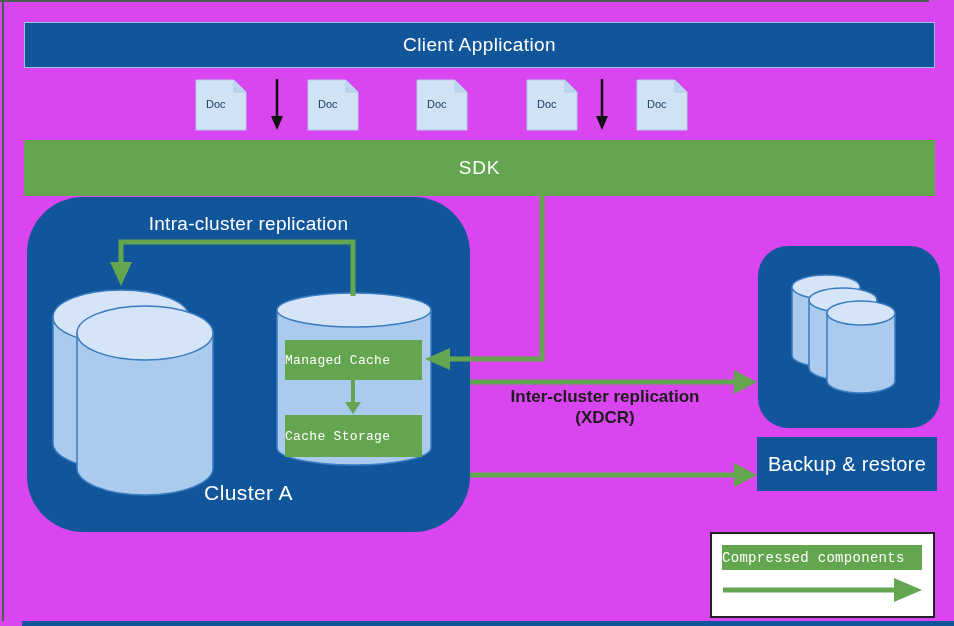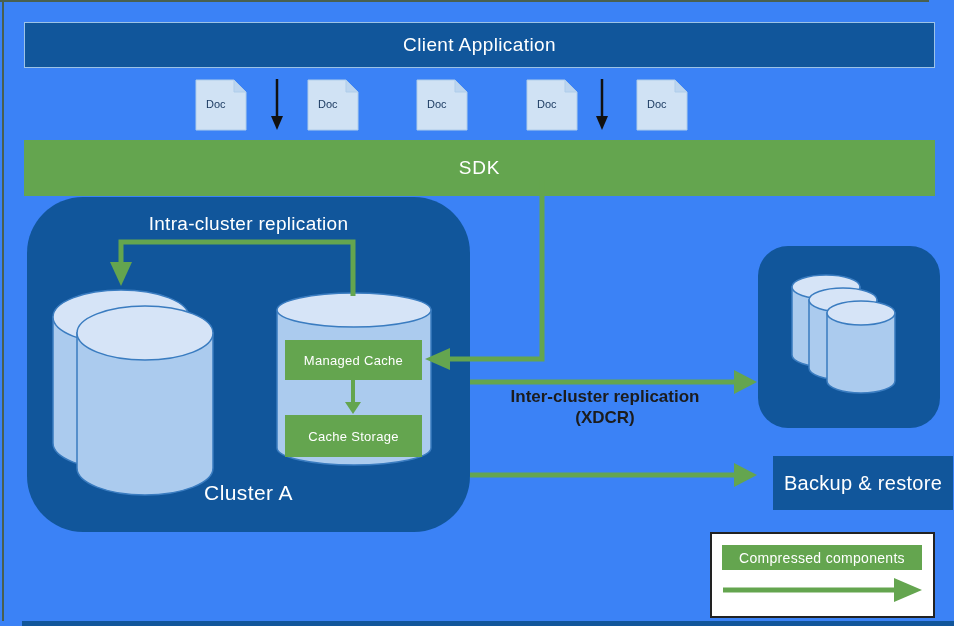--- a/index.html
+++ b/index.html
@@ -1,17 +1,17 @@
 <!DOCTYPE html>
 <html><head>
 <meta charset="utf-8">
 <style>
   html,body{margin:0;padding:0;background:#ffffff;}
   #stage{
-    position:relative;width:954px;height:626px;overflow:hidden;background:#3b82f6;
+    position:relative;width:954px;height:626px;overflow:hidden;background:#d946ef;
     font-family:"Liberation Sans", sans-serif;
   }
   .abs{position:absolute;}
   .z1{z-index:1;}
   .z2{z-index:2;}
   .z3{z-index:3;}
 
   
   .frame-top{left:0;top:0;width:929px;height:2px;background:#49604f;}
   .frame-left{left:2px;top:0;width:2px;height:621px;background:#49604f;}
@@ -20,28 +20,28 @@
   
   .bar{display:flex;align-items:center;justify-content:center;box-sizing:border-box;}
   .client-bar{left:24px;top:22px;width:911px;height:46px;background:#11569B;border:1.5px solid #9DC3E6;}
   .client-bar span{color:#ffffff;font-size:19px;letter-spacing:.4px;font-weight:500;}
   .sdk-bar{left:24px;top:140px;width:911px;height:56px;background:#64A54F;}
   .sdk-bar span{color:#ffffff;font-size:19px;letter-spacing:.8px;font-weight:500;}
 
   
   .cluster-a{left:27px;top:197px;width:443px;height:335px;background:#11569B;border-radius:56px;}
   .cluster-b{left:758px;top:246px;width:182px;height:182px;background:#11569B;border-radius:30px;}
-  .backup-box{left:757px;top:456px;width:180px;height:54px;background:#11569B;margin-left:16px;}
+  .backup-box{left:757px;top:437px;width:180px;height:54px;background:#11569B;}
   .backup-box span{color:#ffffff;font-size:20px;font-weight:500;letter-spacing:.3px;}
 
   .intra-title{left:27px;top:213px;width:443px;text-align:center;color:#ffffff;font-size:19px;letter-spacing:.3px;}
   .cluster-a-label{left:27px;top:481px;width:443px;text-align:center;color:#ffffff;font-size:21px;letter-spacing:.4px;}
   .cluster-b-label{left:758px;top:389px;width:182px;text-align:center;color:#ffffff;font-size:22px;letter-spacing:.4px;}
 
-  .green-box{background:#64A54F;display:flex;align-items:center;justify-content:center;}
+  .green-box{background:#64A54F;display:flex;align-items:center;justify-content:flex-start;font-family:Liberation Mono, monospace;}
   .managed-cache{left:285px;top:340px;width:137px;height:40px;}
   .disk-storage{left:285px;top:415px;width:137px;height:42px;}
   .green-box span{color:#ffffff;font-size:13px;letter-spacing:.3px;}
 
   .inter-label{left:470px;top:386px;width:270px;text-align:center;color:#1c1c1c;font-size:17px;font-weight:600;line-height:21px;}
 
   
   .doc-label{width:40px;color:#1d3c62;font-size:11px;}
 
   

